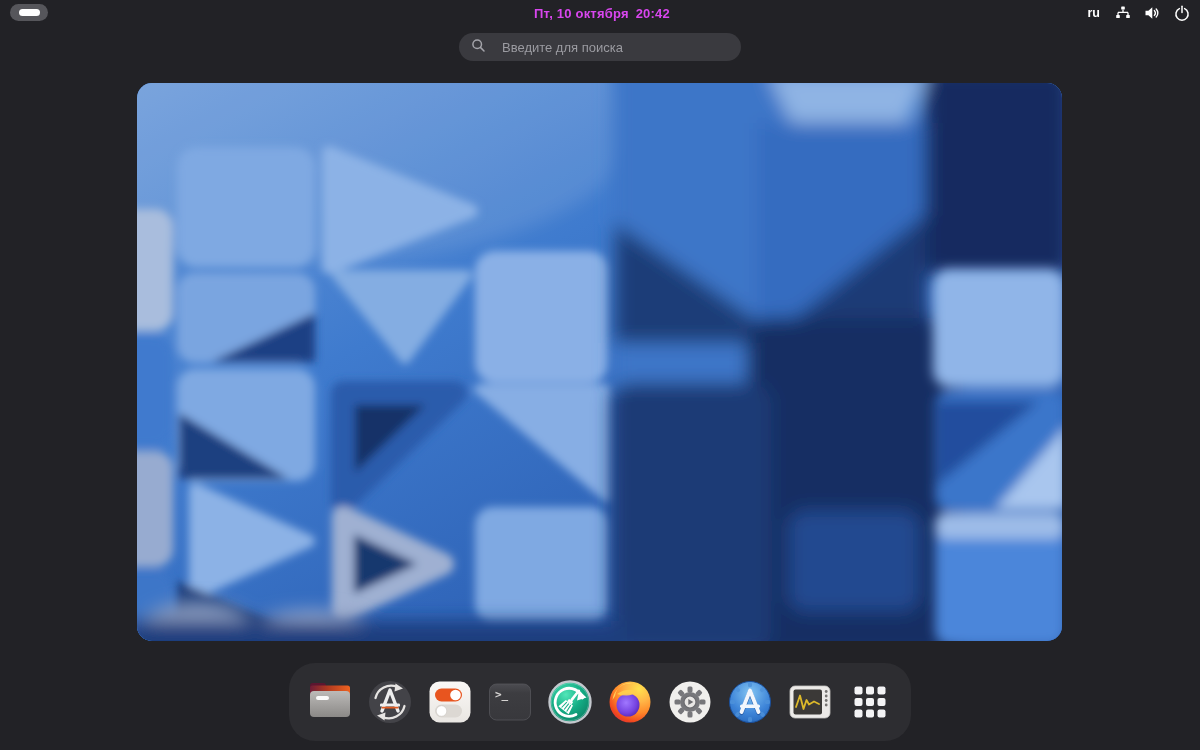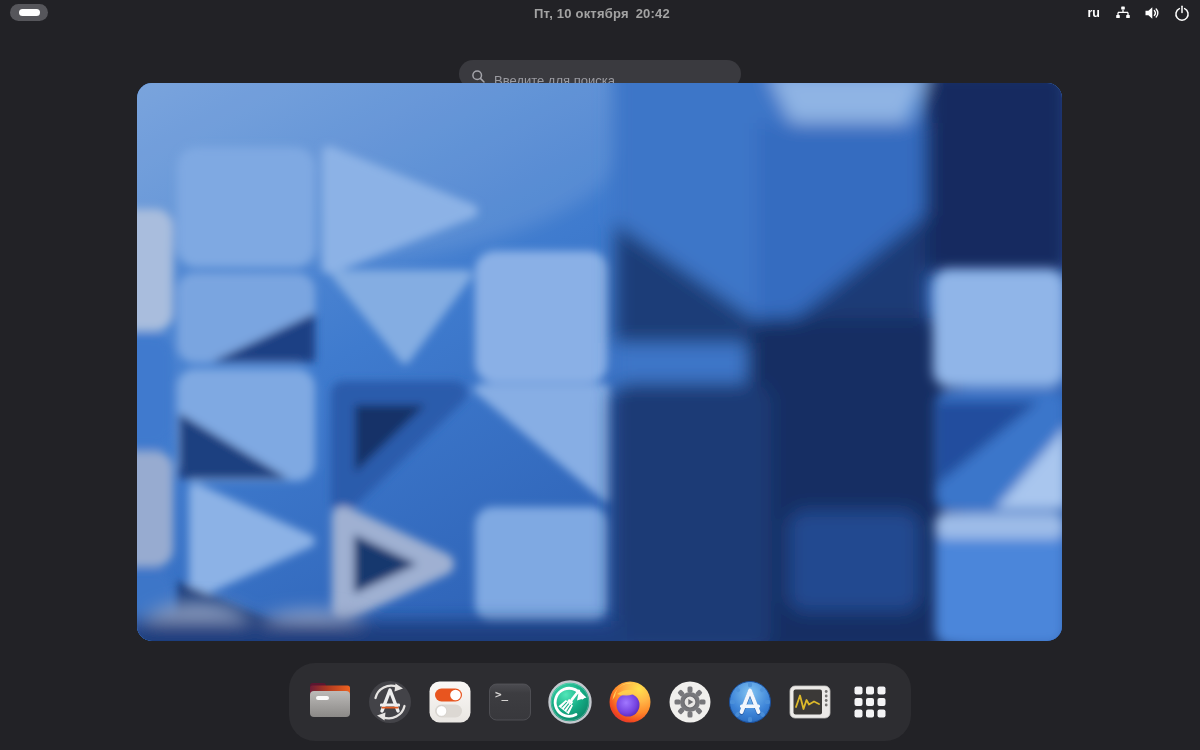--- a/index.html
+++ b/index.html
@@ -14,34 +14,34 @@
   .topbar { position:absolute; top:0; left:0; width:1200px; height:26px; }
   .ws-pill {
     position:absolute; left:10px; top:4px; width:38px; height:17px;
     background:#56565b; border-radius:9px; display:flex; align-items:center; justify-content:center;
     cursor:pointer;
   }
   .ws-pill-inner { width:21px; height:7px; background:#ffffff; border-radius:4px; }
   .clock {
     position:absolute; top:0; left:4px; right:0; height:26px;
     display:flex; align-items:center; justify-content:center; gap:7px;
-    color:#a3a3a3; font-size:13px; font-weight:700; letter-spacing:.2px;
+    color:#d946ef; font-size:13px; font-weight:700; letter-spacing:.2px;
     cursor:pointer;
   }
   .status-area {
     position:absolute; right:10px; top:0; height:26px;
     display:flex; align-items:center; gap:13px; cursor:pointer;
   }
   .kbd-layout { color:#ffffff; font-size:12.5px; font-weight:600; margin-right:2px; }
   .status-area svg { display:block; }
   
   .searchbar {
     position:absolute; top:33px; left:50%; transform:translateX(-50%);
     width:282px; height:28px; background:#3a3a3f; border-radius:15px;
-    display:flex; align-items:flex-end; padding:0 12px; gap:8px;margin-top:27px;
+    display:flex; align-items:center; padding:0 12px; gap:16px;
   }
   .searchbar input {
     background:transparent; border:none; outline:none; color:#e8e8ea;
     font-size:13px; font-family:"Liberation Sans", sans-serif; width:100%;
   }
   .searchbar input::placeholder { color:#9b9ba1; }
   
   .workspace {
     position:absolute; left:137px; top:83px; width:925px; height:558px;
     border-radius:15px; overflow:hidden; cursor:pointer; background:#3a74c8;

